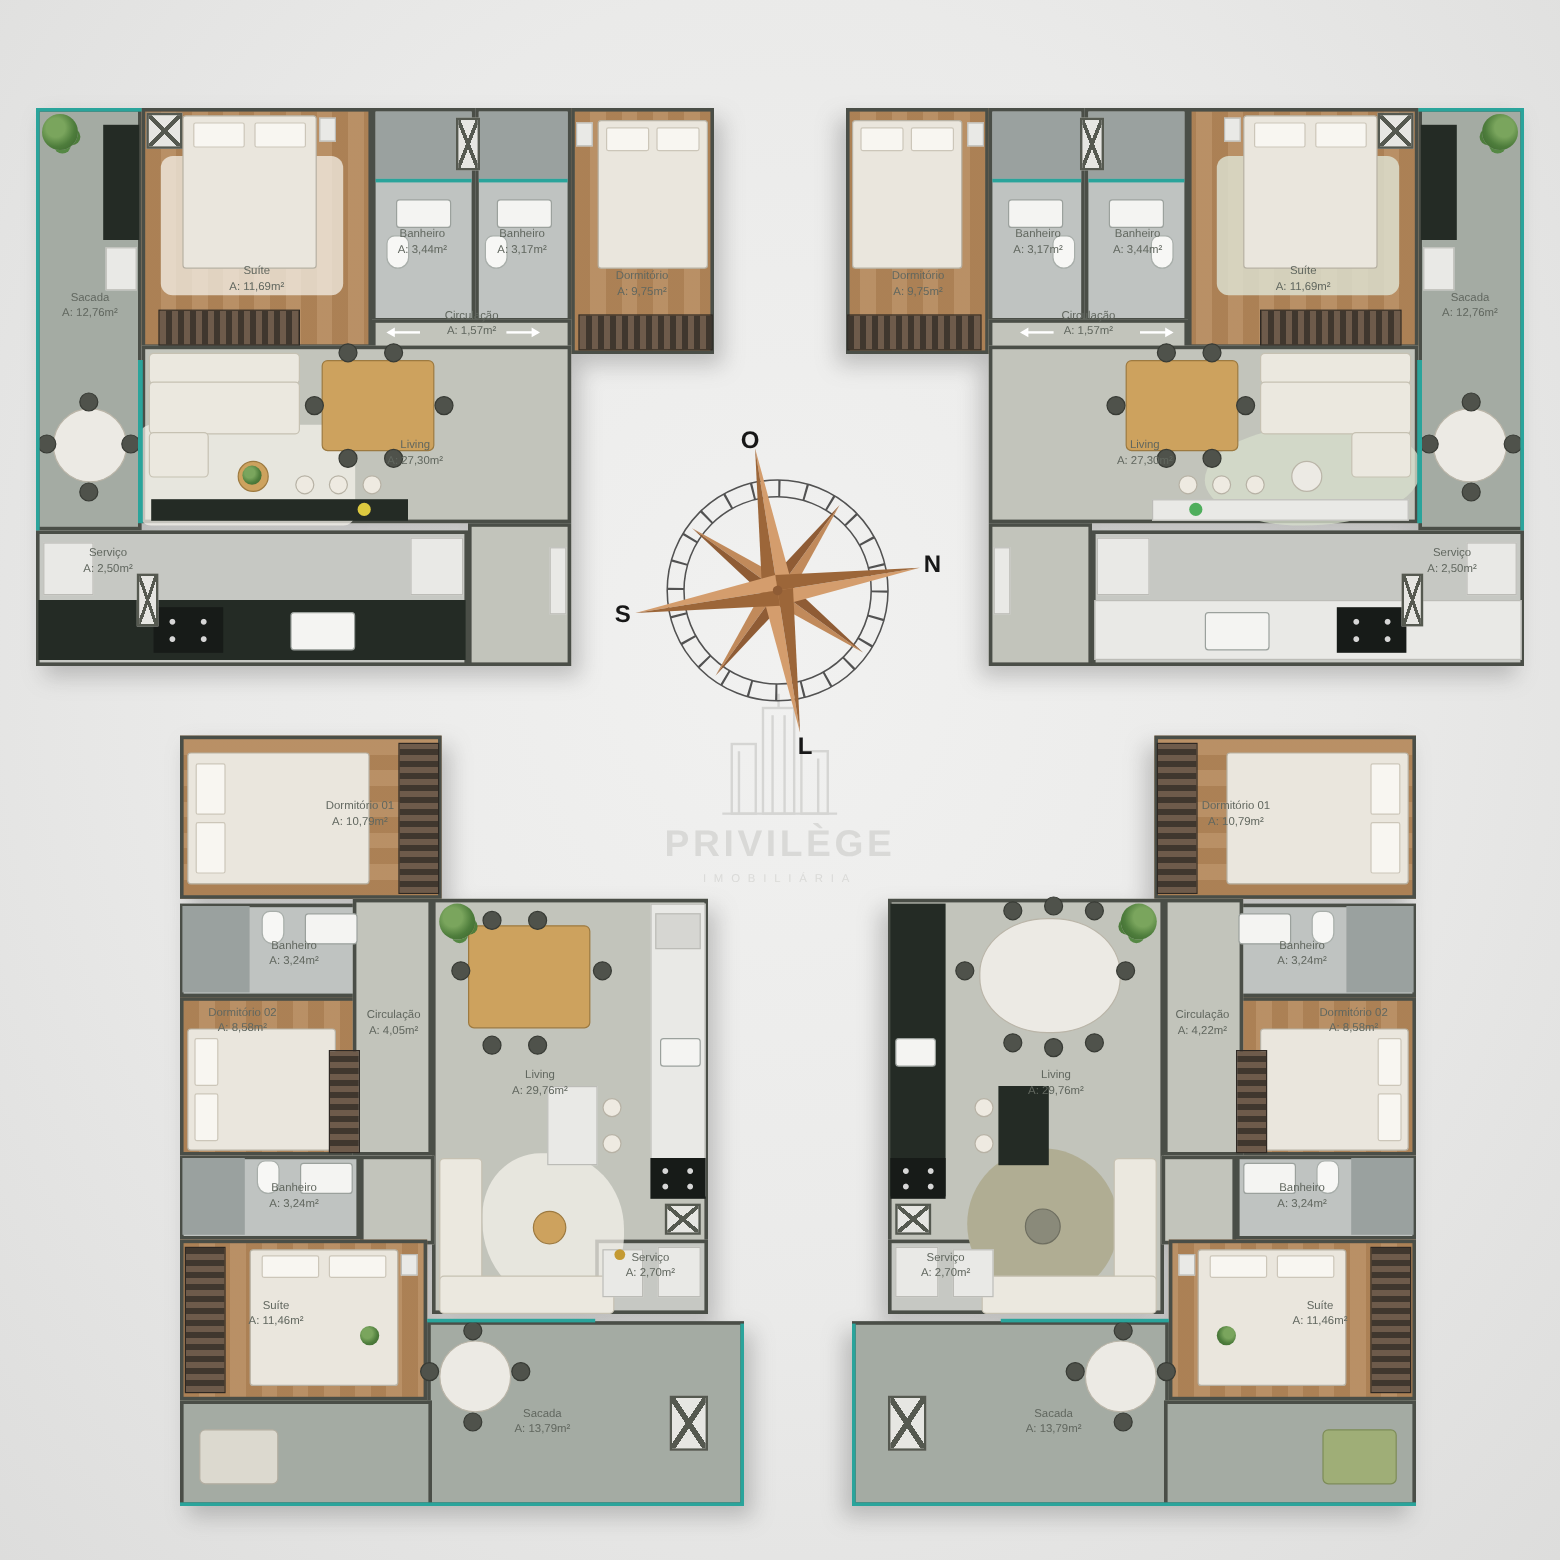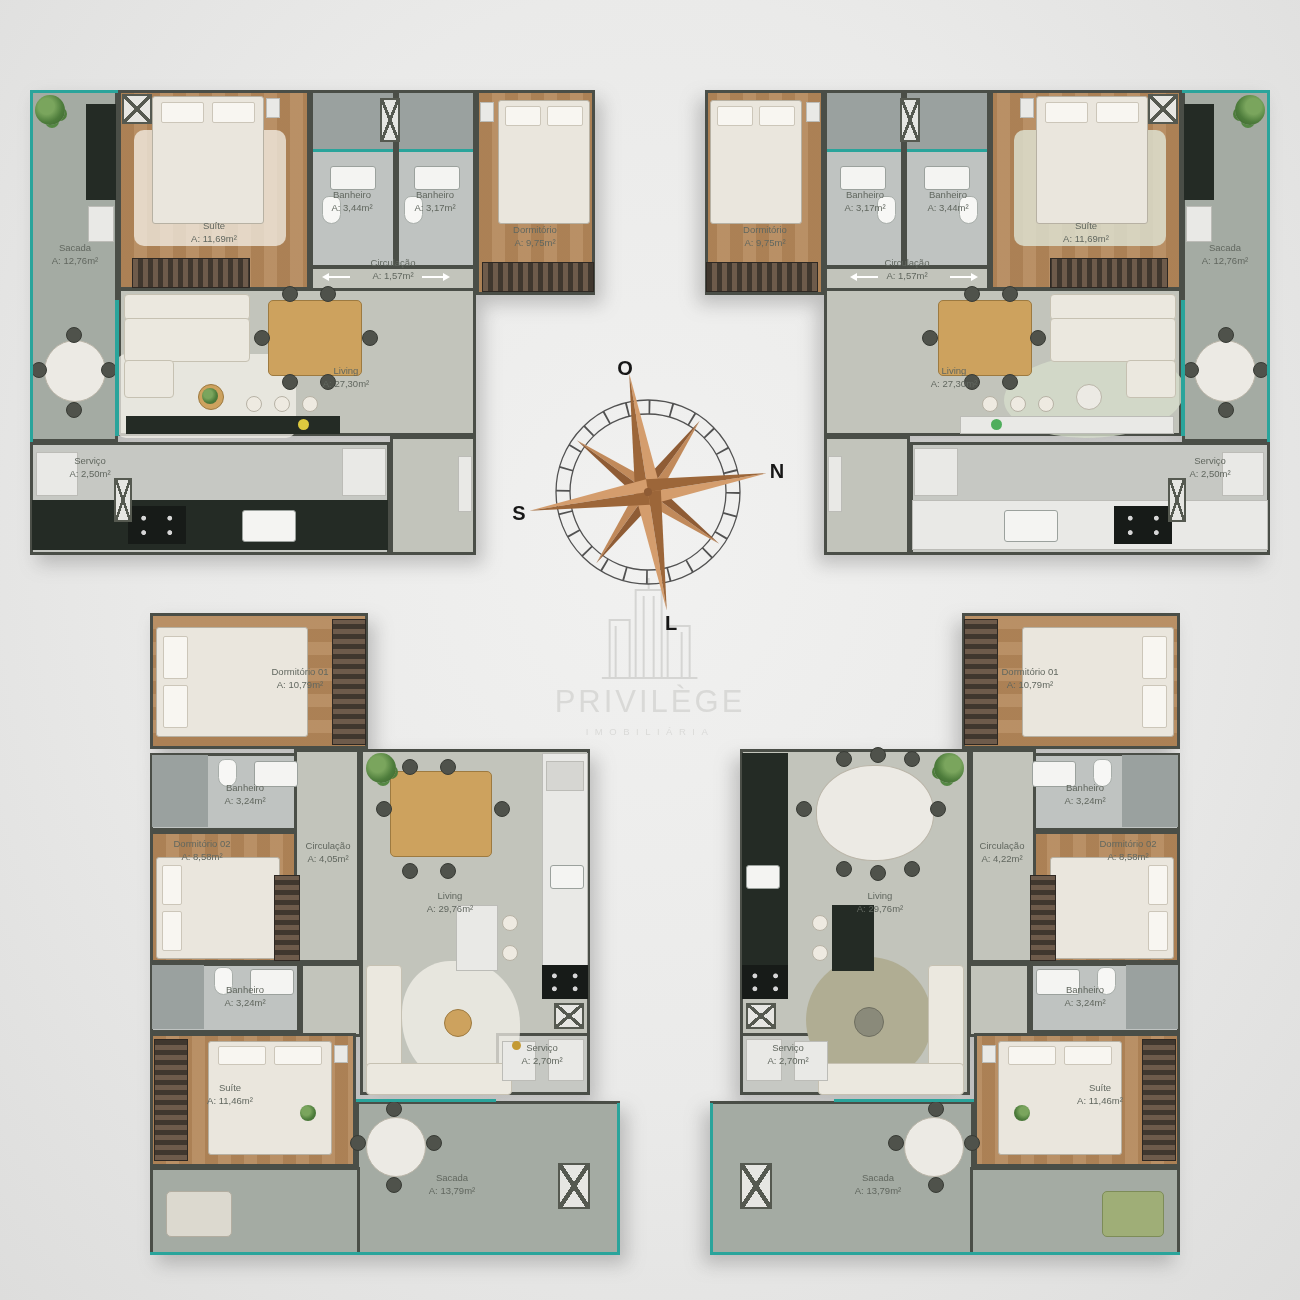--- a/index.html
+++ b/index.html
@@ -54,21 +54,21 @@
   .plant.sm{width:16px;height:16px;box-shadow:none;}
   .dot{border-radius:50%;z-index:5;}
   .lounge{background:#dcd9cf;border:1px solid #b2ada0;border-radius:5px;}
   .arrow{height:0;width:26px;border-top:2px solid #fff;z-index:6;}
   .arrow::after{content:"";position:absolute;right:-2px;top:-5px;border-left:7px solid #fff;
      border-top:4px solid transparent;border-bottom:4px solid transparent;}
   .arrow.l{transform:rotate(180deg);}
   .compass{position:absolute;z-index:8;}
   .cdir{position:absolute;transform:translate(-50%,-50%);font-weight:bold;font-size:20px;color:#171717;z-index:9;}
   .wm{position:absolute;z-index:1;color:#d9d9d7;text-align:center;}
-  .wm-title{font-size:31px;letter-spacing:3px;font-weight:400;}
+  .wm-title{font-size:31px;letter-spacing:3px;font-weight:700;}
   .wm-sub{font-size:9.5px;letter-spacing:6.5px;margin-top:6px;color:#dadad8;}
 </style>
 </head>
 <body>
 
 <div class="stage">
 
   <div class="wm" style="left:650px;top:578px;transform:translateX(-50%);">
     <svg width="96" height="102" viewBox="0 0 96 102">
       <g fill="none" stroke="#d5d5d3" stroke-width="2">

